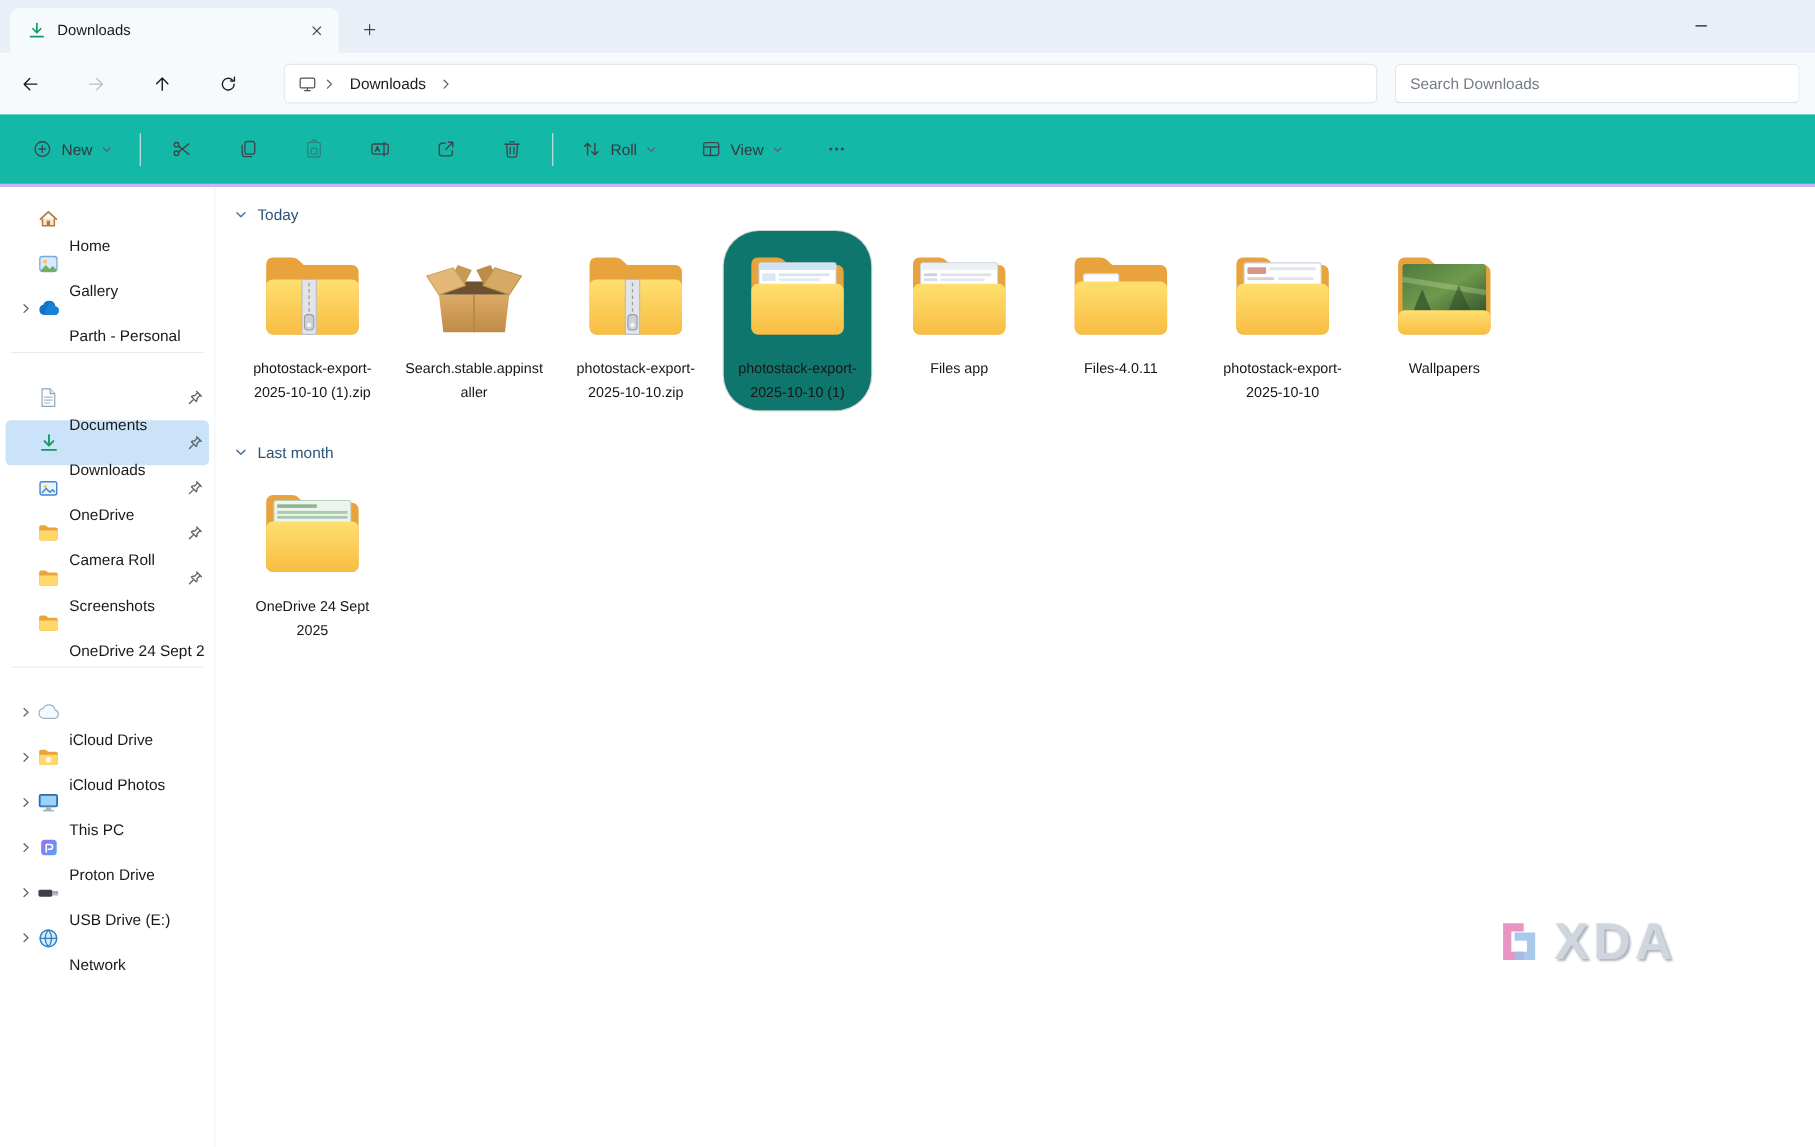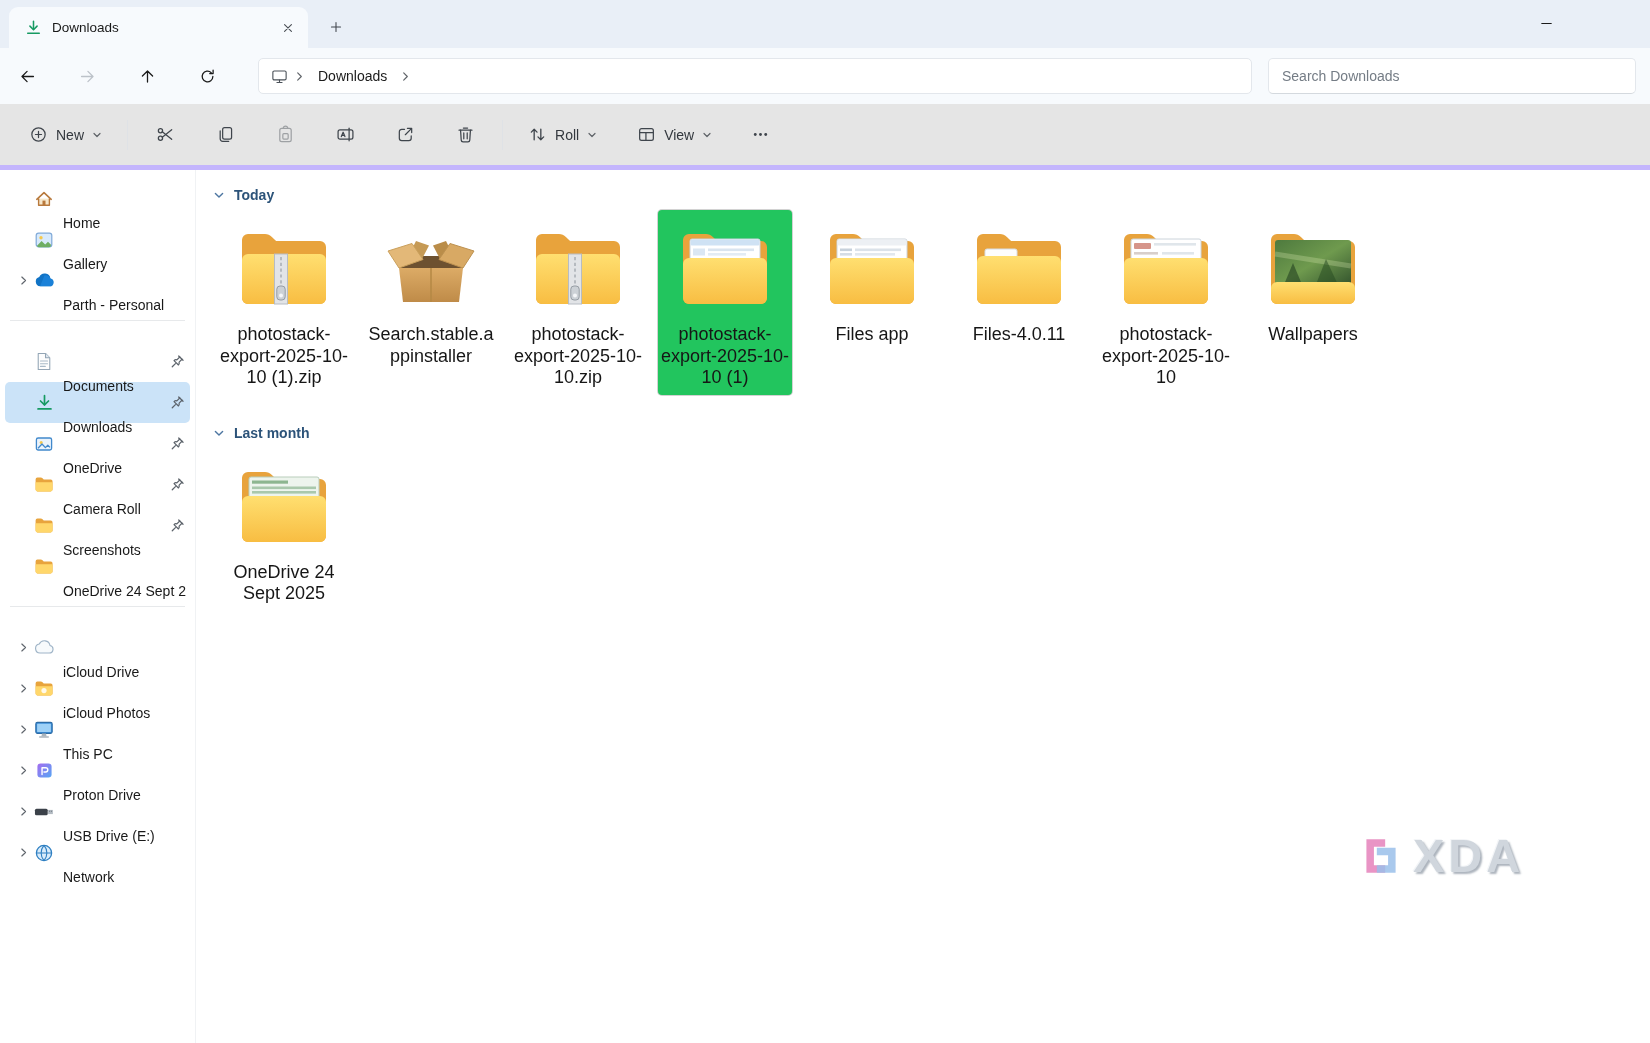--- a/index.html
+++ b/index.html
@@ -23,21 +23,21 @@
                 border-radius:5px; display:flex; align-items:center; padding:0 6px 0 12px; gap:4px;
                 font-size:14px; color:#1b1b1b; }
   .bc-crumb { padding:0 7px; }
   .bc-sep { display:flex; align-items:center; padding:0 3px; }
   .search { margin-left:auto; margin-right:14px; width:368px; height:36px; background:#fff;
             border:1px solid #e3e7ec; border-bottom-color:#d4d9de; border-radius:5px; padding:0 13px;
             font-size:14px; color:#7f1d1d; outline:none; }
   .search::placeholder { color:#747c85; }
 
   
-  .toolbar { height:66px; background:#e5e5e5; border-bottom:5px solid #c4b5fd; display:flex; align-items:center; padding-left:17px; }
+  .toolbar { height:66px; background:#14b8a6; border-bottom:3px solid #c4b5fd; display:flex; align-items:center; padding-left:17px; }
   .tb-new, .tb-drop { display:flex; align-items:center; gap:8px; padding:0 12px; height:40px; border-radius:5px;
                       font-size:14px; color:#33383e; }
   .tb-drop { margin-right:16px; }
   .tb-sep { width:1px; height:30px; background:#dfe2e6; margin:0 13px; }
   .tb-actions { display:flex; align-items:center; gap:20px; margin:0 4px; }
   .tb-ico-btn { width:40px; height:38px; display:flex; align-items:center; justify-content:center; border-radius:5px; }
   .tb-ico-btn.disabled { opacity:.42; }
   .tb-more { width:40px; height:38px; display:flex; align-items:center; justify-content:center; border-radius:5px; }
 
   
@@ -49,26 +49,26 @@
   .sb-exp { width:19px; flex:none; display:flex; align-items:center; justify-content:center; }
   .sb-ico { width:22px; flex:none; display:flex; align-items:center; justify-content:center; margin-right:8px; }
   .sb-label { flex:1; min-width:0; white-space:nowrap; overflow:hidden;margin-top:48px; }
   .sb-pin { flex:none; width:18px; display:flex; align-items:center; justify-content:center; margin-left:4px; }
   .sb-sep { height:1px; background:#e7e9eb; margin:19px 10px 20px 10px; }
 
   .content { flex:1; padding:14px 0 0 14px; background:#fff; }
   .group-header { display:flex; align-items:center; gap:9px; height:22px; margin-left:3px; }
   .tiles + .group-header { margin-top:27px;text-align:right; }
   .gh-chev { width:12px; display:flex; align-items:center; }
-  .gh-label { font-size:14px; color:#2c5379;font-weight:bold; }
+  .gh-label { font-size:14px; color:#2c5379; }
   .tiles { display:flex; align-items:flex-start; gap:13px; margin:4px 0 0 7px; }
   .tile { width:134px; border-radius:4px; padding:8px 2px 6px; }
-  .tile.selected { background:#22c55e; box-shadow:0 0 0 1px #d2d2d2; }
+  .tile.selected { background:#0f766e; box-shadow:0 0 0 1px #d2d2d2;border-radius:32px; }
   .tile-icon { width:96px; height:96px; margin:2px auto 8px; display:flex; align-items:center; justify-content:center; }
-  .tile-label { font-size:18px; line-height:21.5px; text-align:center; color:#161616; overflow-wrap:anywhere; }
+  .tile-label { font-size:13px; line-height:21.5px; text-align:center; color:#161616; overflow-wrap:anywhere; }
 
   
   .watermark { position:absolute; left:1356px; top:828px; display:flex; align-items:center; gap:7px; opacity:.9; }
   .wm-text { font-size:47px; font-weight:800; color:#cbd2da; letter-spacing:4px;
              text-shadow:2px 2px 2px #a4acb6, -1px -1px 0 #f2f4f7; }
 </style>
 </head>
 <body>
 
 <svg width="0" height="0" style="position:absolute" aria-hidden="true">

